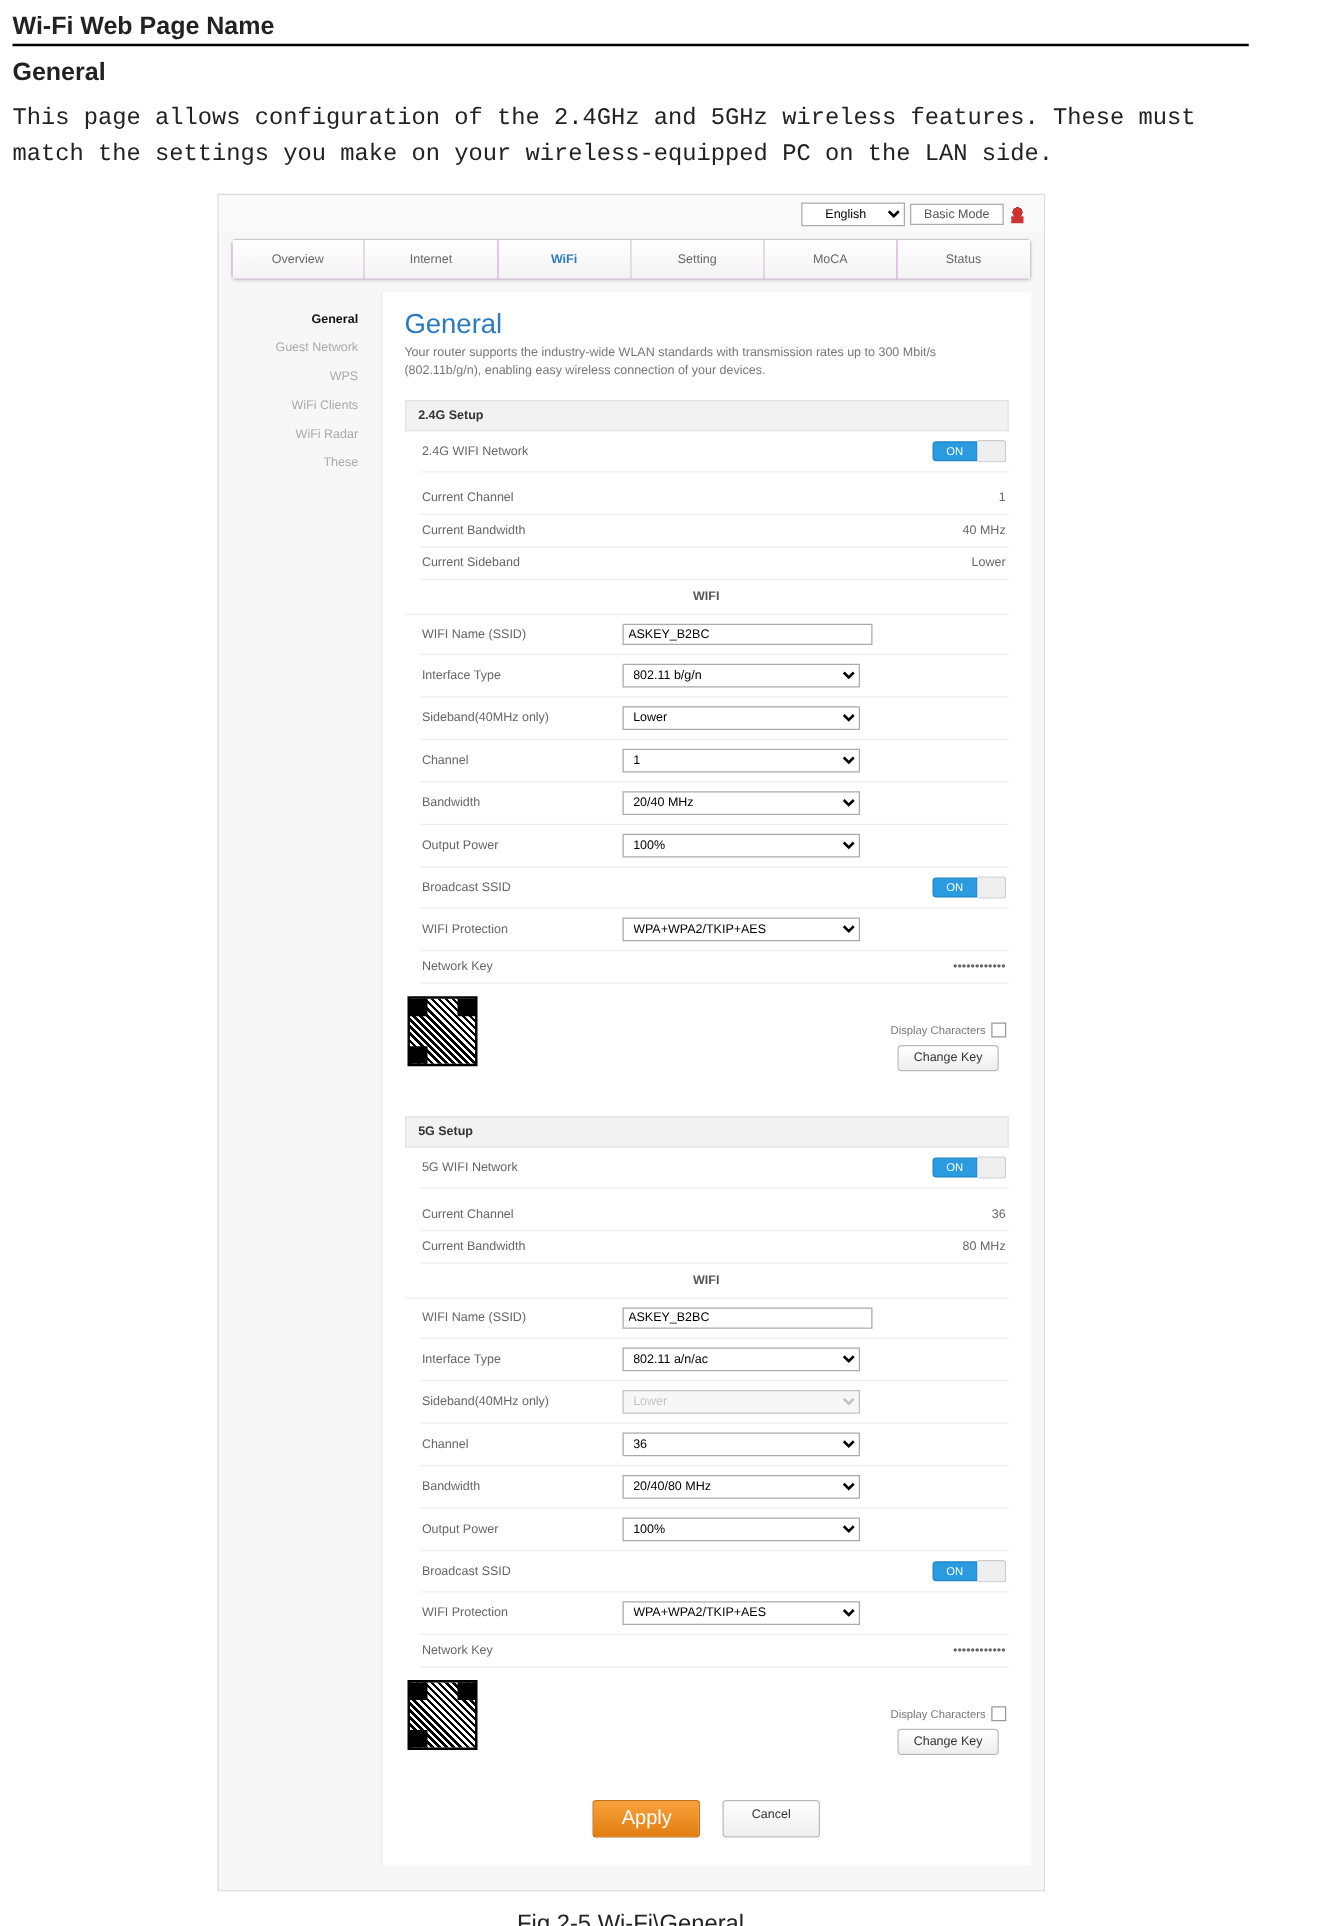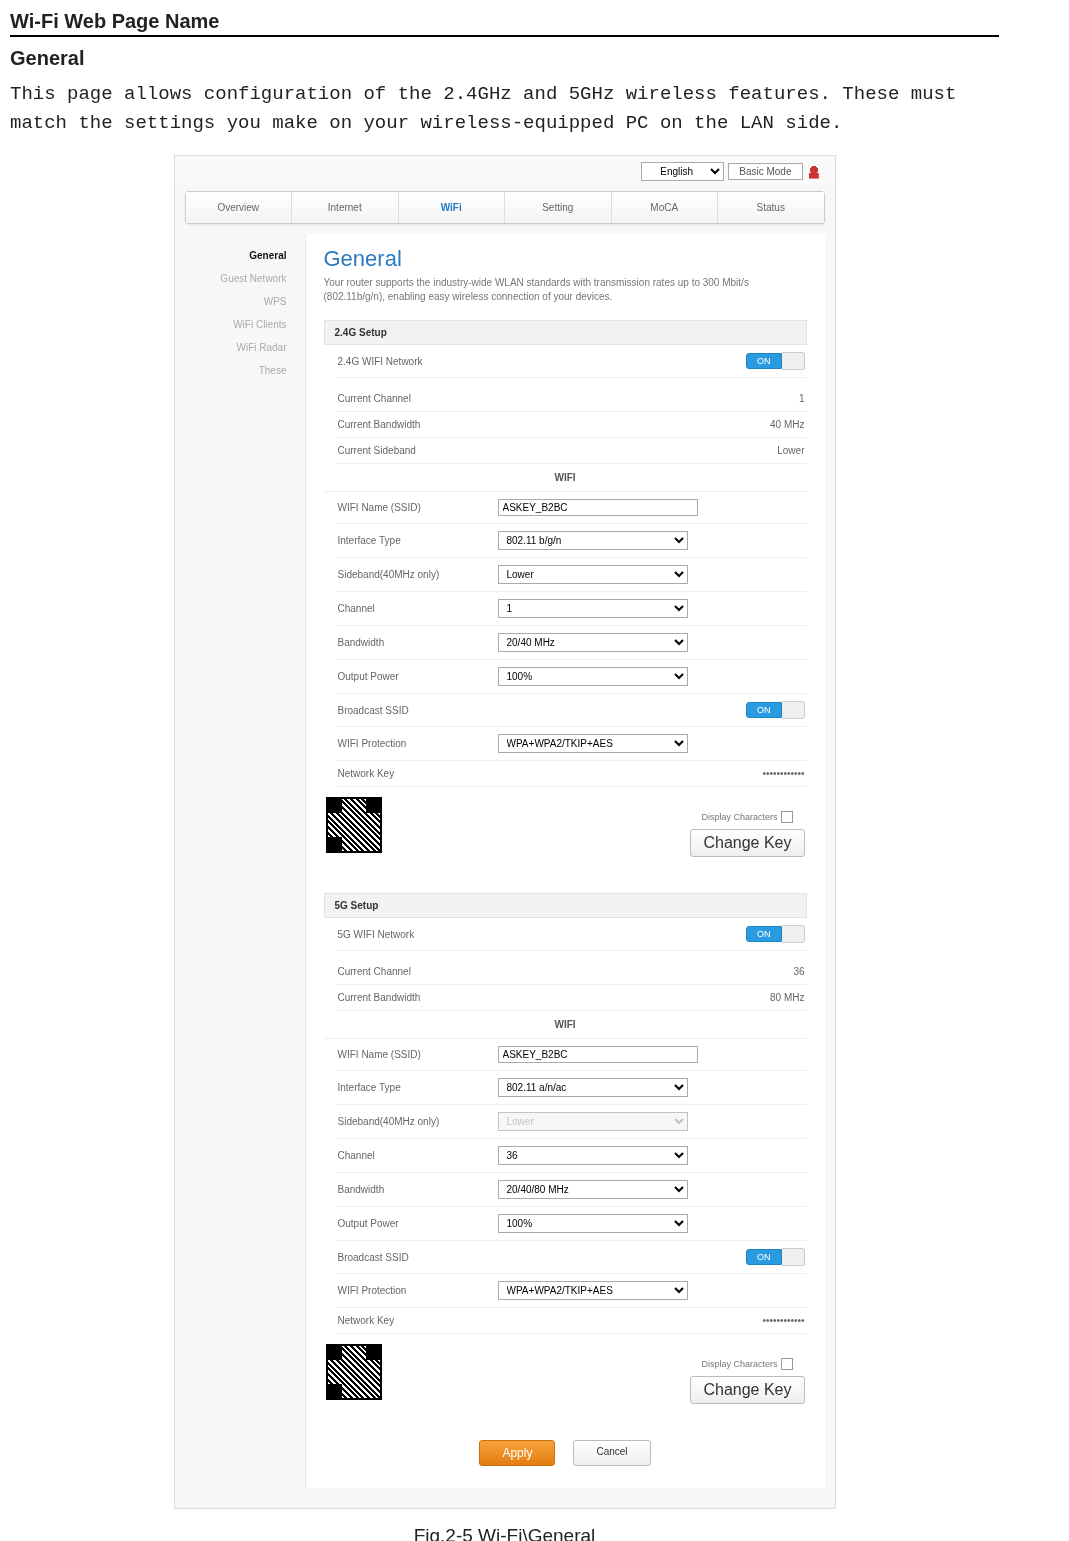--- a/index.html
+++ b/index.html
@@ -38,23 +38,23 @@
   .subheader{ text-align:center; font-weight:bold; color:#555; padding:8px 0; border-bottom:1px solid #eee; font-size:10px;}
   .qr { width:52px; height:52px; background:
         linear-gradient(#000,#000) no-repeat 0 0/14px 14px,
         linear-gradient(#000,#000) no-repeat 100% 0/14px 14px,
         linear-gradient(#000,#000) no-repeat 0 100%/14px 14px,
         repeating-linear-gradient(45deg,#000 0 2px,#fff 2px 4px);
         border:2px solid #000; margin:6px 0 4px 0;}
   .right-stack{ text-align:center; }
   .disp-ch { font-size:9px; color:#777; display:inline-flex; align-items:center; gap:4px;}
   .cbox{ width:10px; height:10px; border:1px solid #999; display:inline-block;}
-  .change-key{ display:inline-block; margin-top:6px; padding:4px 12px; font-size:16px; background:linear-gradient(#fff,#eee); border:1px solid #bbb; border-radius:3px; color:#333;}
+  .change-key{ display:inline-block; margin-top:6px; padding:4px 12px; font-size:10px; background:linear-gradient(#fff,#eee); border:1px solid #bbb; border-radius:3px; color:#333;}
   .btn-row{ display:flex; justify-content:center; gap:18px; padding:14px 0 4px 0;}
-  .btn-apply{ padding:5px 22px; background:linear-gradient(#f8a13c,#e27e12); color:#fff; border:1px solid #c96e0c; border-radius:3px; font-size:12px;}
+  .btn-apply{ padding:5px 22px; background:linear-gradient(#f8a13c,#e27e12); color:#fff; border:1px solid #c96e0c; border-radius:3px; font-size:16px;}
   .btn-cancel{ padding:5px 22px; background:linear-gradient(#fff,#eee); color:#333; border:1px solid #bbb; border-radius:3px; font-size:10px;}
   .fig-caption{ text-align:center; font-size:19px; margin:16px 0 0 0;}
 </style>
 </head>
 <body>
 
 <div class="page">
   <div class="doc-title">Wi-Fi Web Page Name</div>
   <div class="doc-sub">General</div>
   <div class="doc-desc">This page allows configuration of the 2.4GHz and 5GHz wireless features. These must match the settings you make on your wireless-equipped PC on the LAN side.</div>

